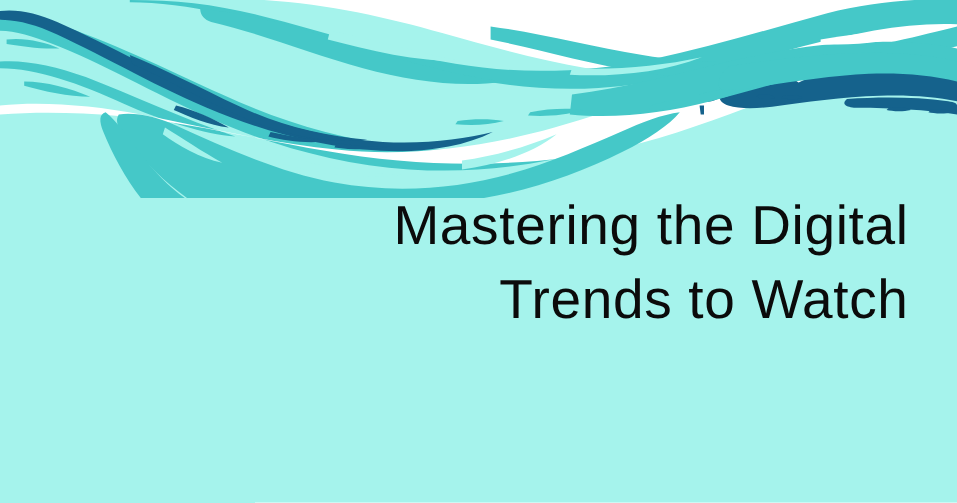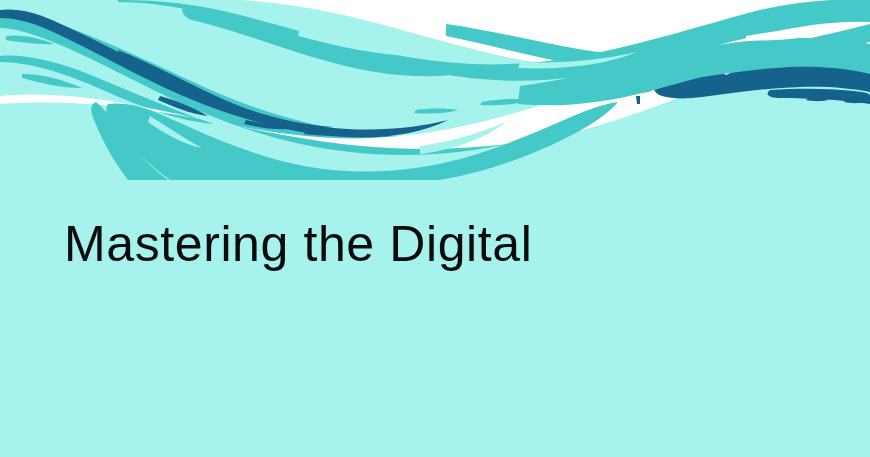--- a/index.html
+++ b/index.html
@@ -27,23 +27,22 @@
   .wave-art svg {
     display: block;
     width: 870px;
     height: 180px;
   }
   .title-block {
     position: absolute;
     left: 0;
     right: 0;
     top: 172px;
-    padding: 0 64px;
-    text-align: left;
-    margin-top: 39px;
+    padding: 0 44px;
+    text-align: right;
   }
   .title-line {
     display: block;
     color: #0B0B0B;
     font-family: "Liberation Sans", sans-serif;
     font-weight: 300;
     font-size: 50px;
     line-height: 67px;
     letter-spacing: 0.6px;
     white-space: nowrap;
@@ -238,15 +237,16 @@
 
         <path fill="#FFFFFF" d="M552,22 C580,18 610,18 636,22 C608,28 578,28 550,26 Z"></path>
         <path fill="#FFFFFF" d="M746,36 C776,30 808,28 838,30 C808,38 776,42 746,40 Z"></path>
 
       </g>
     </svg>
   </div>
 
   <div class="title-block">
     <span class="title-line l1">Mastering the Digital</span>
+    <span class="title-line l3">Trends to Watch</span>
   </div>
 
 </div>
 
 </body></html>

